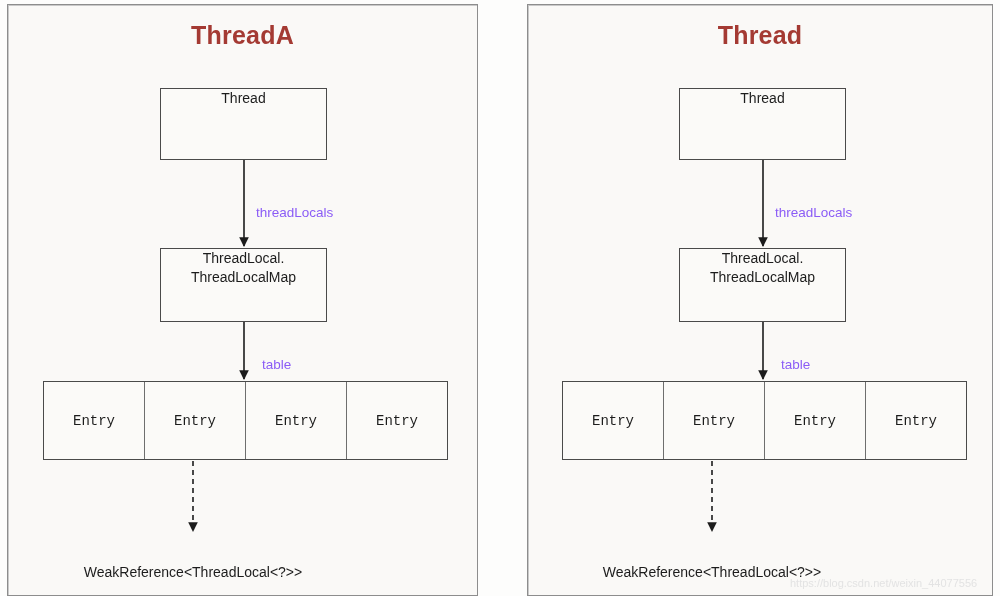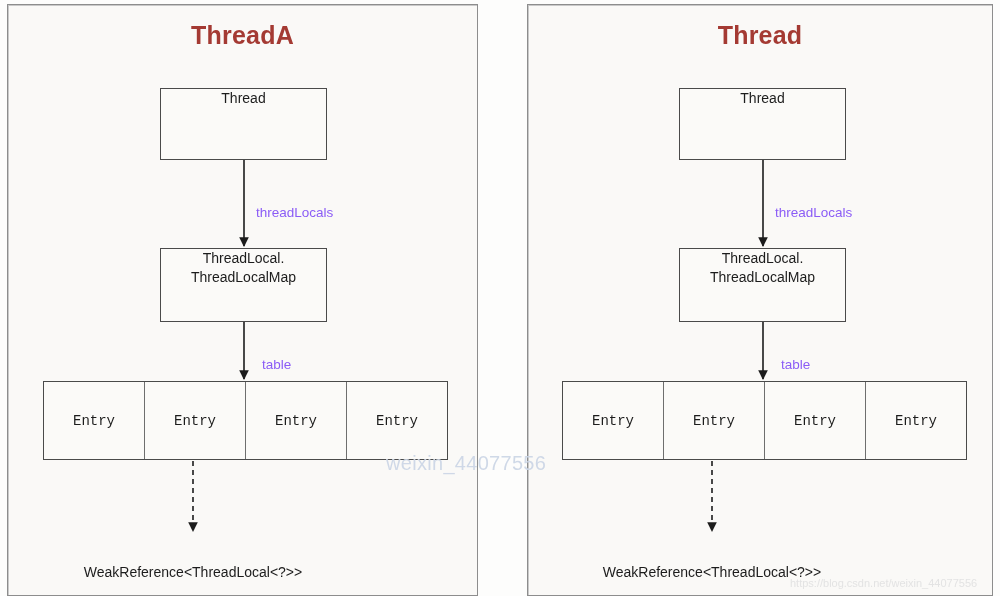--- a/index.html
+++ b/index.html
@@ -222,16 +222,15 @@
 
     <line x1="193" y1="461" x2="193" y2="531" stroke="#1c1c1c" stroke-width="1.6" stroke-dasharray="5 4" marker-end="url(#arrowDashed)"></line>
 
     <line x1="763" y1="160" x2="763" y2="246" stroke="#1c1c1c" stroke-width="1.6" marker-end="url(#arrowSolid)"></line>
 
     <line x1="763" y1="322" x2="763" y2="379" stroke="#1c1c1c" stroke-width="1.6" marker-end="url(#arrowSolid)"></line>
 
     <line x1="712" y1="461" x2="712" y2="531" stroke="#1c1c1c" stroke-width="1.6" stroke-dasharray="5 4" marker-end="url(#arrowDashed)"></line>
   </svg>
 
-  <div class="watermark-center">weixin_44077556</div>
   <div class="watermark-corner">https://blog.csdn.net/weixin_44077556</div>
 
 </div>
 
 </body></html>

